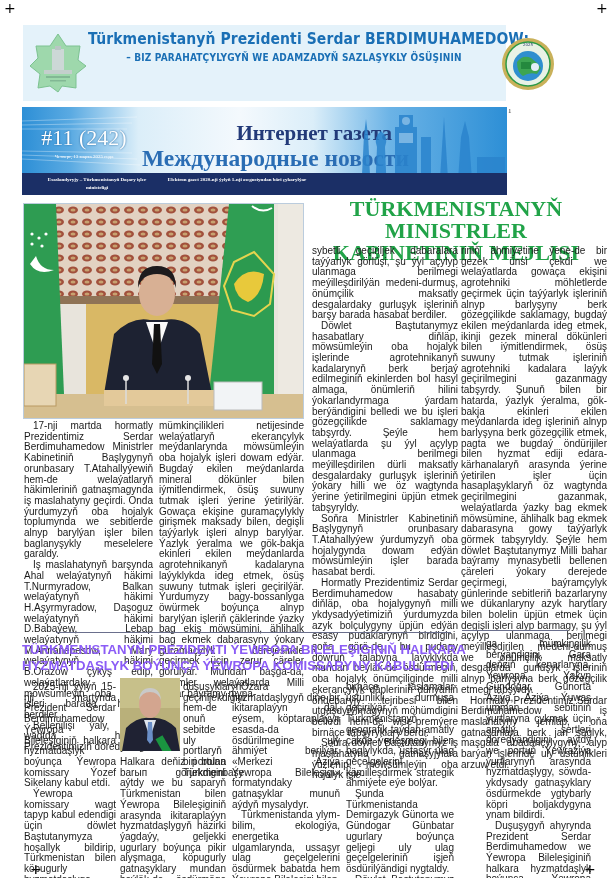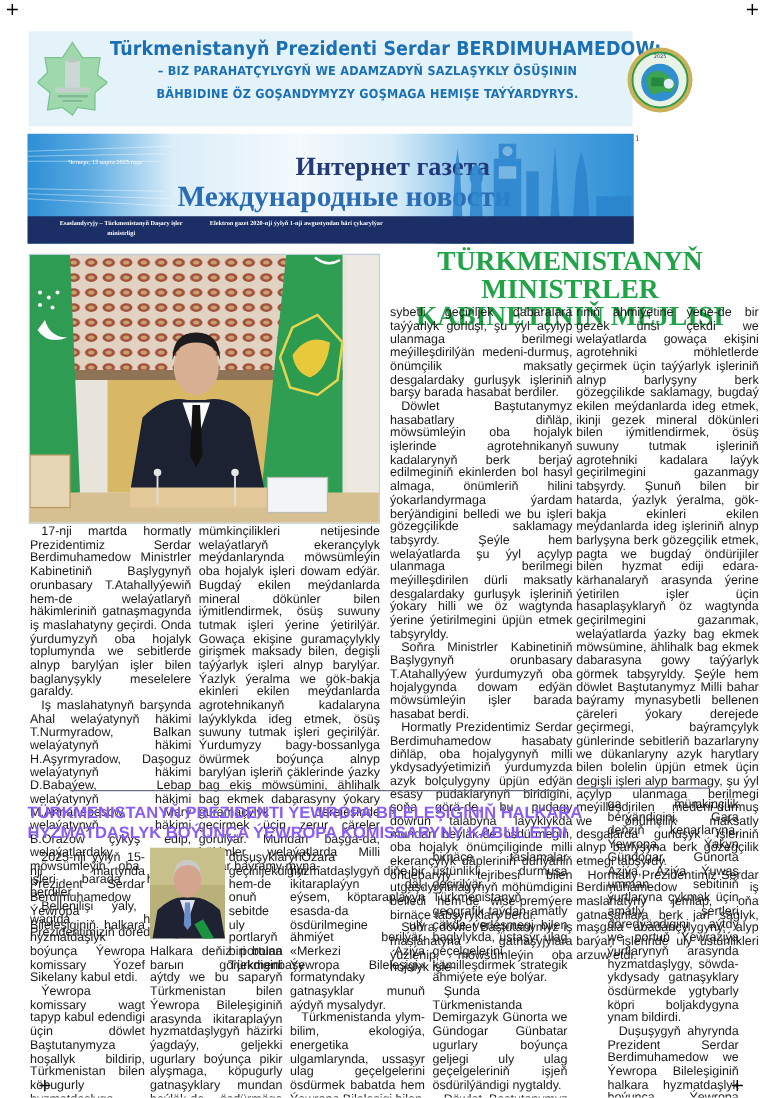--- a/index.html
+++ b/index.html
@@ -49,21 +49,20 @@
     <rect x="22" y="17" width="12" height="22" fill="#ccd8d6"></rect>
     <rect x="25" y="14" width="6" height="4" fill="#b9c6c4"></rect>
     <rect x="14" y="38" width="28" height="4" fill="#c3cfcc"></rect>
     <rect x="16" y="44" width="24" height="2" fill="#82b894"></rect>
     <rect x="20" y="48" width="16" height="1.5" fill="#82b894"></rect>
   </svg>
 </div>
 <div class="slogan">
   <div class="l1">Türkmenistanyň Prezidenti Serdar BERDIMUHAMEDOW:</div>
   <div class="l2">– BIZ PARAHATÇYLYGYŇ WE ADAMZADYŇ SAZLAŞYKLY ÖSÜŞININ</div>
-  <div class="l3">BÄHBIDINE ÖZ GOŞANDYMYZY GOŞMAGA HEMIŞE TAÝÝARDYRYS.</div>
 </div>
 <div class="un-emblem">
   <svg width="54" height="56" viewBox="0 0 54 56">
     <circle cx="27" cy="28" r="26" fill="#c9b15a"></circle>
     <circle cx="27" cy="28" r="22" fill="#e8f2e6" stroke="#2d9a48" stroke-width="1.5"></circle>
     <circle cx="27" cy="30" r="15" fill="#2f8fcf"></circle>
     <path d="M16 26 Q22 18 30 22 Q36 26 40 32 L36 38 Q28 36 22 40 Q16 36 16 26Z" fill="#3da552"></path>
     <rect x="20" y="26" width="10" height="7" fill="#24893e"></rect>
     <circle cx="34" cy="31" r="4" fill="#e4eef6"></circle>
     <text x="27" y="10" font-size="4" text-anchor="middle" fill="#2c3e6e" font-family="DejaVu Sans, sans-serif">2025</text>
@@ -75,20 +74,21 @@
     <g stroke="#ffffff" stroke-opacity="0.55" stroke-width="0.6">
       <line x1="0" y1="14" x2="115" y2="10"></line>
         <line x1="0" y1="18" x2="110" y2="16"></line>
       <line x1="0" y1="22" x2="105" y2="22"></line>
         <line x1="0" y1="44" x2="110" y2="46"></line>
       <line x1="0" y1="48" x2="115" y2="52"></line>
         <line x1="0" y1="52" x2="118" y2="58"></line>
     </g>
   </svg>
   <div class="issue">
+    <div class="num">#11 (242)</div>
     <div class="date">Четверг, 13 марта 2025 года</div>
   </div>
   <div class="paper-title">
     <div class="t1">Интернет газета</div>
     <div class="t2">Международные новости</div>
   </div>
   <svg class="skyline" viewBox="0 0 160 88">
     <g fill="#2a84cc" fill-opacity="0.85">
       <polygon points="14,88 17,28 19,12 21,28 24,88"></polygon>
       <path d="M28,88 L30,40 Q26,30 34,24 Q42,30 38,40 L40,88Z"></path>

